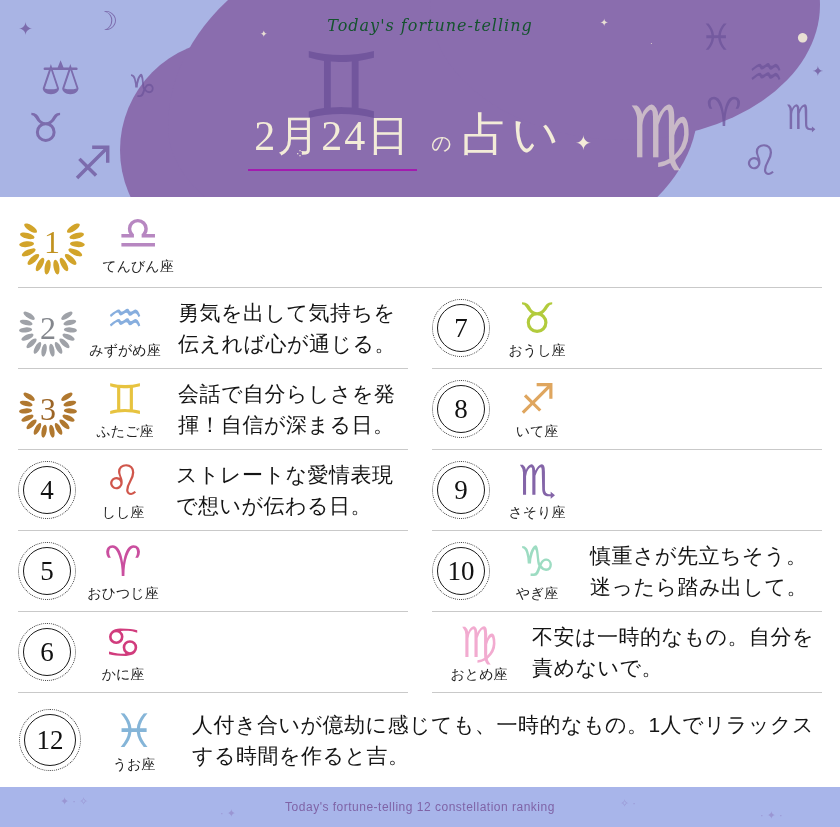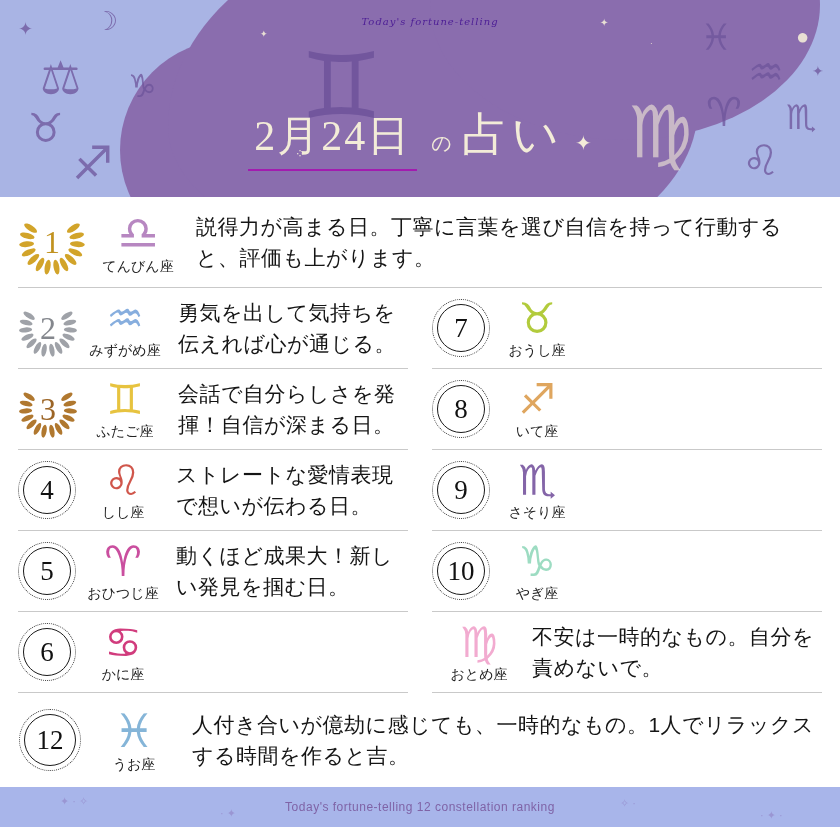--- a/index.html
+++ b/index.html
@@ -9,21 +9,21 @@
   
   .header{position:relative;width:840px;height:197px;background:#a9b4e4;overflow:hidden;}
   .blob{position:absolute;background:#8a6dae;}
   .blob-a{left:168px;top:-70px;width:530px;height:340px;border-radius:48% 52% 46% 54%/58% 52% 48% 42%;}
   .blob-b{left:430px;top:-130px;width:390px;height:270px;border-radius:50%;}
   .blob-c{left:120px;top:40px;width:220px;height:220px;border-radius:50%;}
   .deco{position:absolute;color:#6d549b;opacity:.75;line-height:1;}
   .deco.cream{color:#f3ecd8;opacity:.9;}
   .script-title{position:absolute;top:16px;left:290px;width:280px;text-align:center;
       font-family:"DejaVu Serif","Liberation Serif",serif;font-style:italic;
-      font-size:10px;color:#4c1d95;letter-spacing:1px;}
+      font-size:16px;color:#14532d;letter-spacing:1px;}
   .main-title{position:absolute;top:38px;left:150px;width:540px;text-align:center;
       font-family:"Liberation Serif","DejaVu Serif",serif;
       font-size:47px;color:#f3ecd8;letter-spacing:2px;white-space:nowrap;}
   .sub-title{position:absolute;top:104px;left:150px;width:540px;display:flex;
       justify-content:center;align-items:baseline;color:#f3ecd8;
       font-family:"Liberation Serif","DejaVu Serif",serif;}
   .sub-date{font-size:42px;border-bottom:2px solid #a21caf;padding:0 6px 5px 6px;letter-spacing:2px;}
   .sub-no{font-size:20px;margin:0 10px 0 14px;}
   .sub-uranai{font-size:46px;letter-spacing:4px;}
   .sub-sparkle{font-size:20px;margin-left:12px;color:#f3ecd8;}
@@ -138,21 +138,20 @@
       <div class="badge wreath-badge gold">
         <svg>
             <use href="#laurel"></use>
           </svg>
         <span class="rank-num">1</span>
       </div>
       <div class="sign">
         <span class="glyph" style="color: rgb(183, 135, 193);">♎</span>
         <span class="sign-label">てんびん座</span>
       </div>
-      <p class="fortune">説得力が高まる日。丁寧に言葉を選び自信を持って行動すると、評価も上がります。</p>
     </div>
 
     <div class="columns">
       <div class="col left">
 
         <div class="crow">
           <div class="badge wreath-badge silver" style="width:60px;height:60px">
             <svg style="width:60px;height:60px">
                 <use href="#laurel"></use>
               </svg>
@@ -195,21 +194,20 @@
         <div class="crow">
           <div class="badge ring-badge">
             <span class="ring">
               <span class="rank-num">5</span>
             </span>
           </div>
           <div class="sign">
             <span class="glyph" style="color: rgb(202, 79, 159);">♈</span>
             <span class="sign-label">おひつじ座</span>
           </div>
-          <p class="fortune">動くほど成果大！新しい発見を掴む日。</p>
         </div>
 
         <div class="crow">
           <div class="badge ring-badge">
             <span class="ring">
               <span class="rank-num">6</span>
             </span>
           </div>
           <div class="sign">
             <span class="glyph" style="color: rgb(209, 60, 125);">♋</span>
@@ -259,20 +257,21 @@
         <div class="crow">
           <div class="badge ring-badge">
             <span class="ring">
               <span class="rank-num">10</span>
             </span>
           </div>
           <div class="sign">
             <span class="glyph" style="color: rgb(157, 220, 194);">♑</span>
             <span class="sign-label">やぎ座</span>
           </div>
+          <p class="fortune">慎重さが先立ちそう。迷ったら踏み出して。</p>
         </div>
 
         <div class="crow">
           <div class="sign">
             <span class="glyph" style="color: rgb(242, 171, 208);">♍</span>
             <span class="sign-label">おとめ座</span>
           </div>
           <p class="fortune">不安は一時的なもの。自分を責めないで。</p>
         </div>
 

